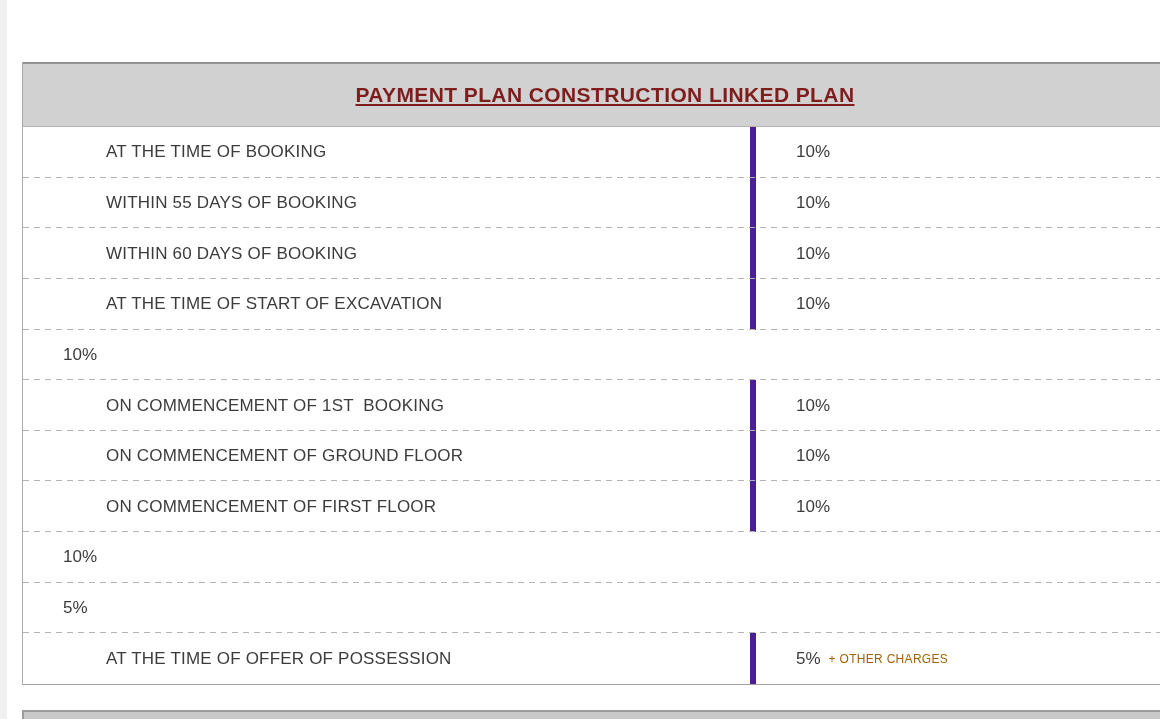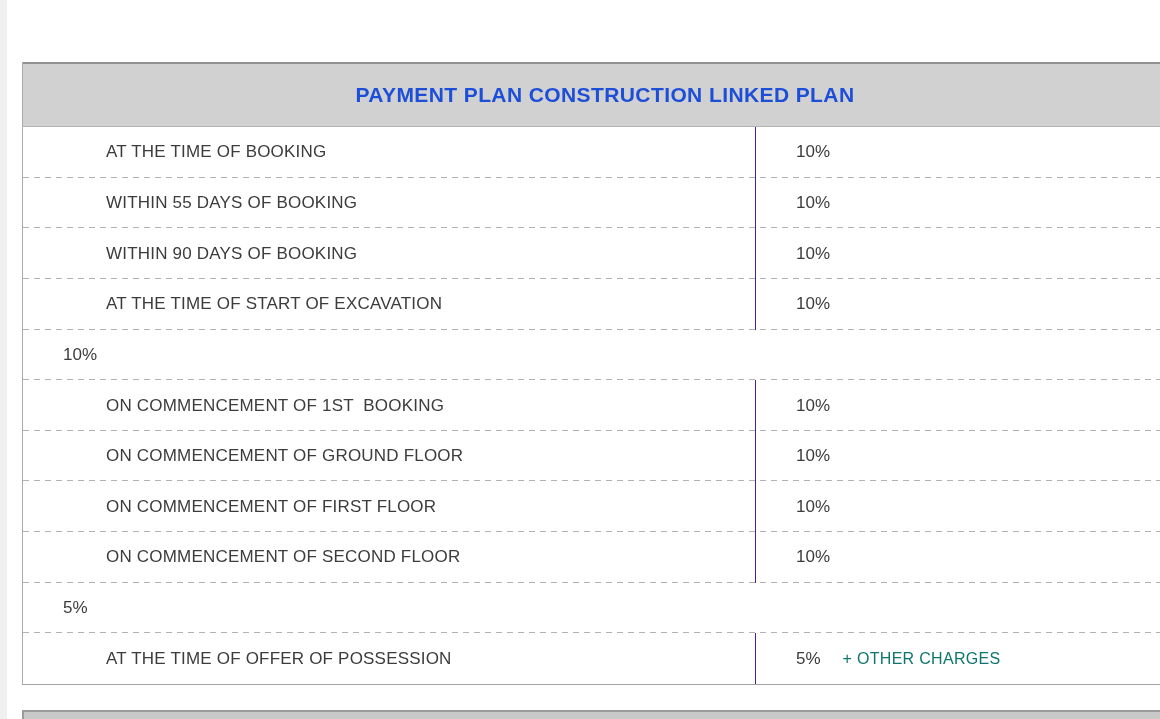--- a/index.html
+++ b/index.html
@@ -26,55 +26,56 @@
   .table-header {
     height:65px;
     background:#d1d1d2;
     border-top:2px solid #919191;
     border-bottom:1px solid #b3b3b3;
     display:flex; align-items:center; justify-content:center;
   }
   .table-title {
     font-size:21px;
     font-weight:bold;
-    color:#1d4ed8;
+    color:#7f1d1d;
     letter-spacing:0.4px;
+    text-decoration:underline;
   }
   .table-body {
     display:flex; flex-direction:column;
     height:557px;
   }
   .row { flex:1; display:flex; position:relative; }
   .row:not(:last-child)::after {
     content:"";
     position:absolute; left:0; right:0; bottom:0; height:1px;
     background:repeating-linear-gradient(90deg,
       #b2b2b2 0, #b2b2b2 6px, transparent 6px, transparent 11px);
   }
   .cell { display:flex; align-items:center; }
   .cell.milestone {
     width:733px;
     padding-left:83px;
-    border-right:1px solid #4c1d95;
+    border-right:6px solid #4c1d95;
     font-size:17px;
     color:#3c3c3c;
     letter-spacing:0.2px;
     white-space:pre;
   }
   .cell.value {
     flex:1;
     padding-left:40px;
     font-size:17px;
     color:#3c3c3c;
   }
   .value-note {
-    font-size:16px;
-    margin-left:22px;
+    font-size:12px;
+    margin-left:8px;
     letter-spacing:0.3px;
-    color:#0f766e;
+    color:#a16207;
   }
   .next-table-header {
     position:absolute; left:22px; top:710px;
     width:1166px; height:40px;
     background:#c9c9c9;
     border:2px solid #9b9b9b;
     border-bottom:none;
   }
 </style>
 </head>
@@ -100,21 +101,21 @@
       </div>
 
       <div class="row">
         <div class="cell milestone">WITHIN 55 DAYS OF BOOKING</div>
         <div class="cell value">
           <span>10%</span>
         </div>
       </div>
 
       <div class="row">
-        <div class="cell milestone">WITHIN 90 DAYS OF BOOKING</div>
+        <div class="cell milestone">WITHIN 60 DAYS OF BOOKING</div>
         <div class="cell value">
           <span>10%</span>
         </div>
       </div>
 
       <div class="row">
         <div class="cell milestone">AT THE TIME OF START OF EXCAVATION</div>
         <div class="cell value">
           <span>10%</span>
         </div>
@@ -141,21 +142,20 @@
       </div>
 
       <div class="row">
         <div class="cell milestone">ON COMMENCEMENT OF FIRST FLOOR</div>
         <div class="cell value">
           <span>10%</span>
         </div>
       </div>
 
       <div class="row">
-        <div class="cell milestone">ON COMMENCEMENT OF SECOND FLOOR</div>
         <div class="cell value">
           <span>10%</span>
         </div>
       </div>
 
       <div class="row">
         <div class="cell value">
           <span>5%</span>
         </div>
       </div>

